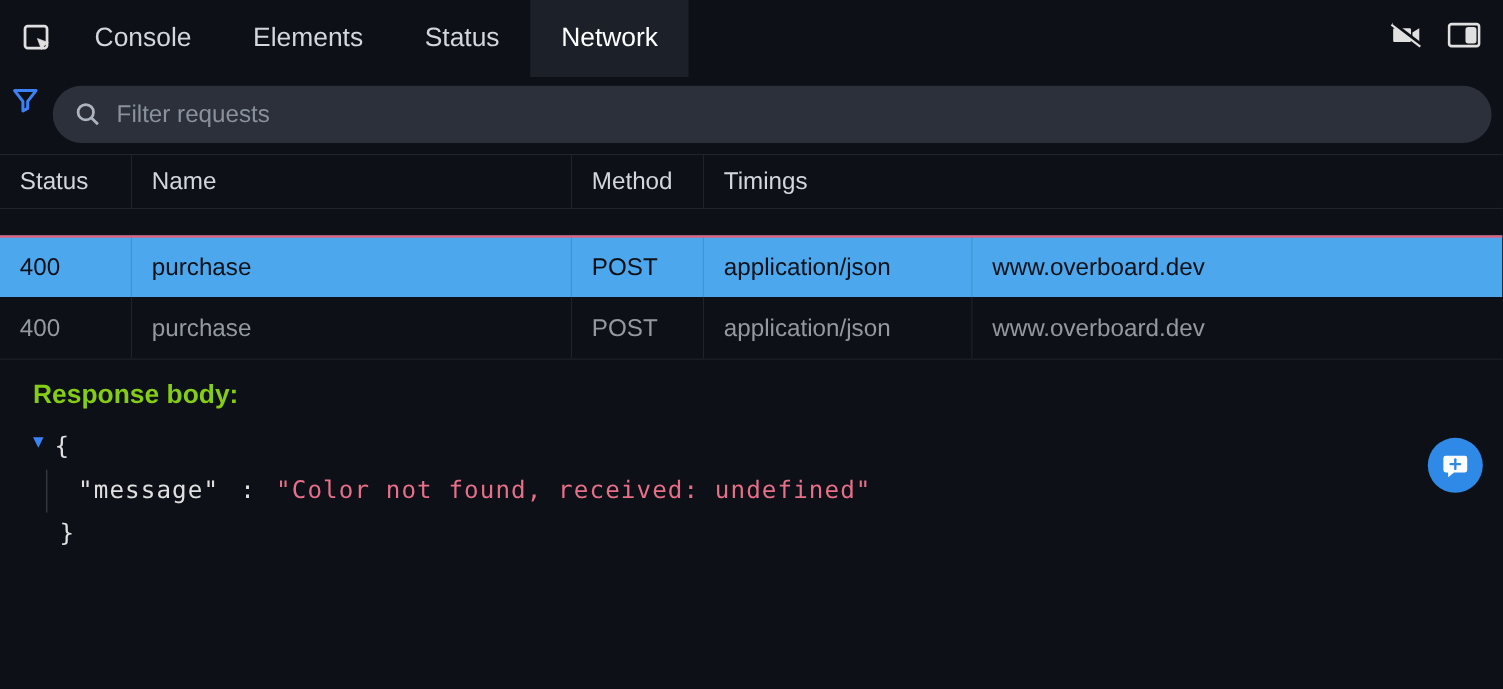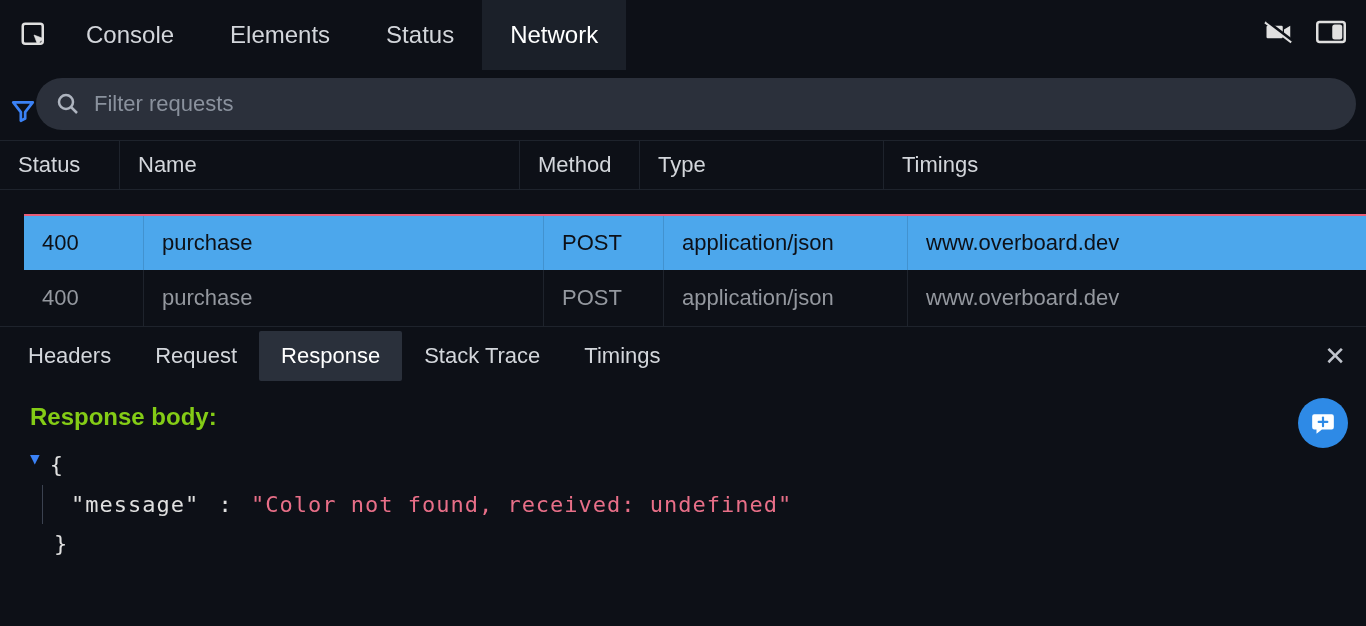--- a/index.html
+++ b/index.html
@@ -47,22 +47,23 @@
     .top-right {
       margin-left: auto;
       display: flex;
       align-items: center;
       gap: 22px;
       padding-right: 10px;
     }
     .top-right svg { width: 30px; height: 26px; }
     .filter-row {
       display: flex;
-      align-items: flex-end;
+      align-items: flex-start;
       padding: 8px 10px 10px 10px;
+      gap: 12px;
     }
     .filter-icon svg { width: 26px; height: 26px; }
     .filter-input-wrap {
       flex: 1;
       background: #2b303b;
       border-radius: 28px;
       height: 52px;
       display: flex;
       align-items: center;
       padding: 0 20px;
@@ -105,21 +106,20 @@
       overflow: hidden;
       position: relative;
     }
     .table-row {
       display: flex;
       height: 56px;
       align-items: center;
       color: #94989f;
       font-size: 22px;
       position: relative;
-      margin-left: 24px;
     }
     .table-row.partial {
       height: 24px;
       overflow: hidden;
     }
     .table-row.selected {
       background: #4ca7ec;
       color: #0d1017;
       border-top: 2px solid #e85d78;
     }
@@ -244,21 +244,20 @@
       <line x1="15" y1="15" x2="21" y2="21"></line>
     </svg>
     <input class="filter-input" placeholder="Filter requests" style="">
   </div>
 </div>
 
 <div class="table-header">
   <div class="col-status">Status</div>
   <div class="col-name">Name</div>
   <div class="col-method">Method</div>
-  <div class="col-type">Type</div>
   <div class="col-domain">Timings</div>
 </div>
 
 <div class="table-body">
   <div class="table-row partial" style="color:#b7bbc3;">
     
     
     
     
     
@@ -274,28 +273,20 @@
     <div class="col-status">400</div>
     <div class="col-name">purchase</div>
     <div class="col-method">POST</div>
     <div class="col-type">application/json</div>
     <div class="col-domain">www.overboard.dev</div>
   </div>
 
 </div>
 
 <div class="detail-panel">
-  <div class="detail-tabs">
-    <div class="detail-tab">Headers</div>
-    <div class="detail-tab">Request</div>
-    <div class="detail-tab active">Response</div>
-    <div class="detail-tab">Stack Trace</div>
-    <div class="detail-tab">Timings</div>
-    <div class="detail-close">✕</div>
-  </div>
   <div class="response-section">
     <div class="response-title">Response body:</div>
     <div class="json-view">
       <div class="json-line">
         <span class="caret">▼</span>
         <span class="json-brace">{</span>
       </div>
       <div class="json-indent-bar">
         <span class="json-key">"message"</span><span class="json-colon"> : </span><span class="json-string">"Color not found, received: undefined"</span>
       </div>

